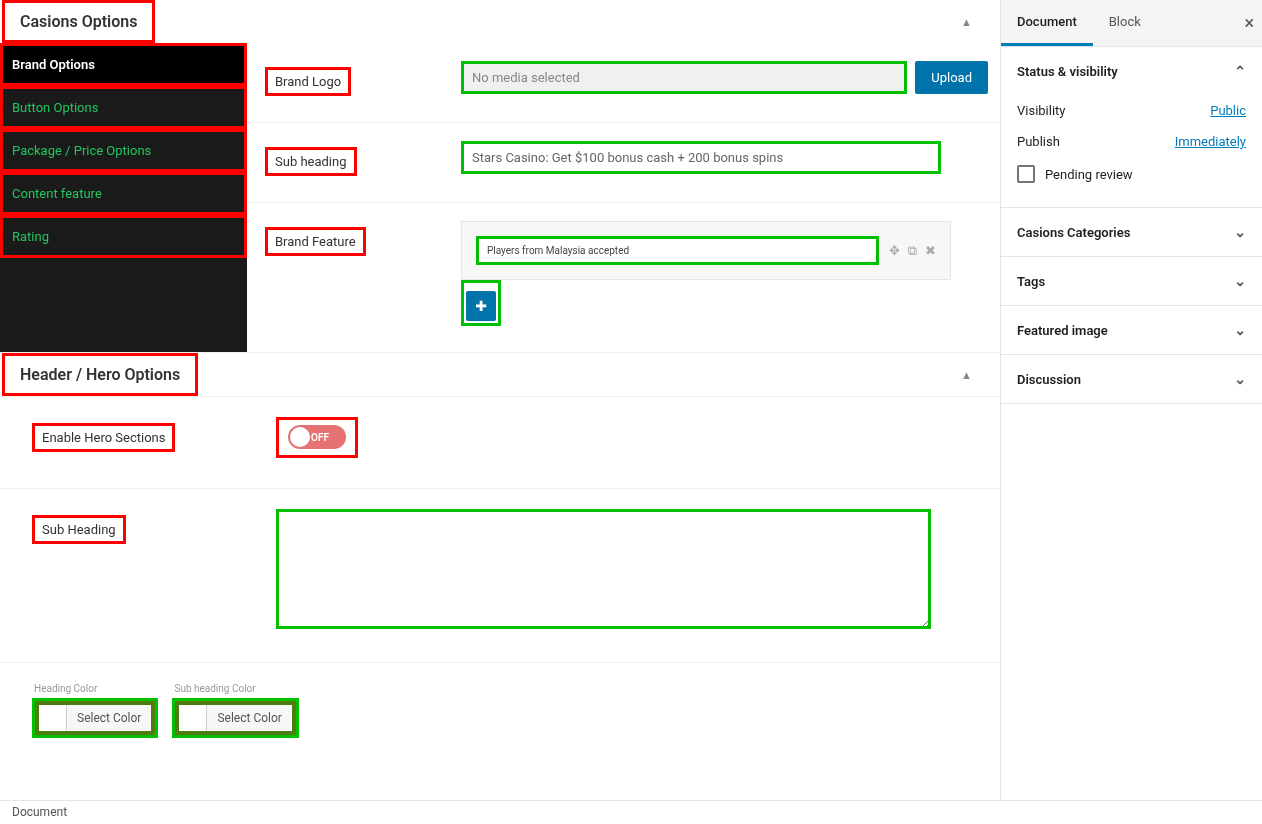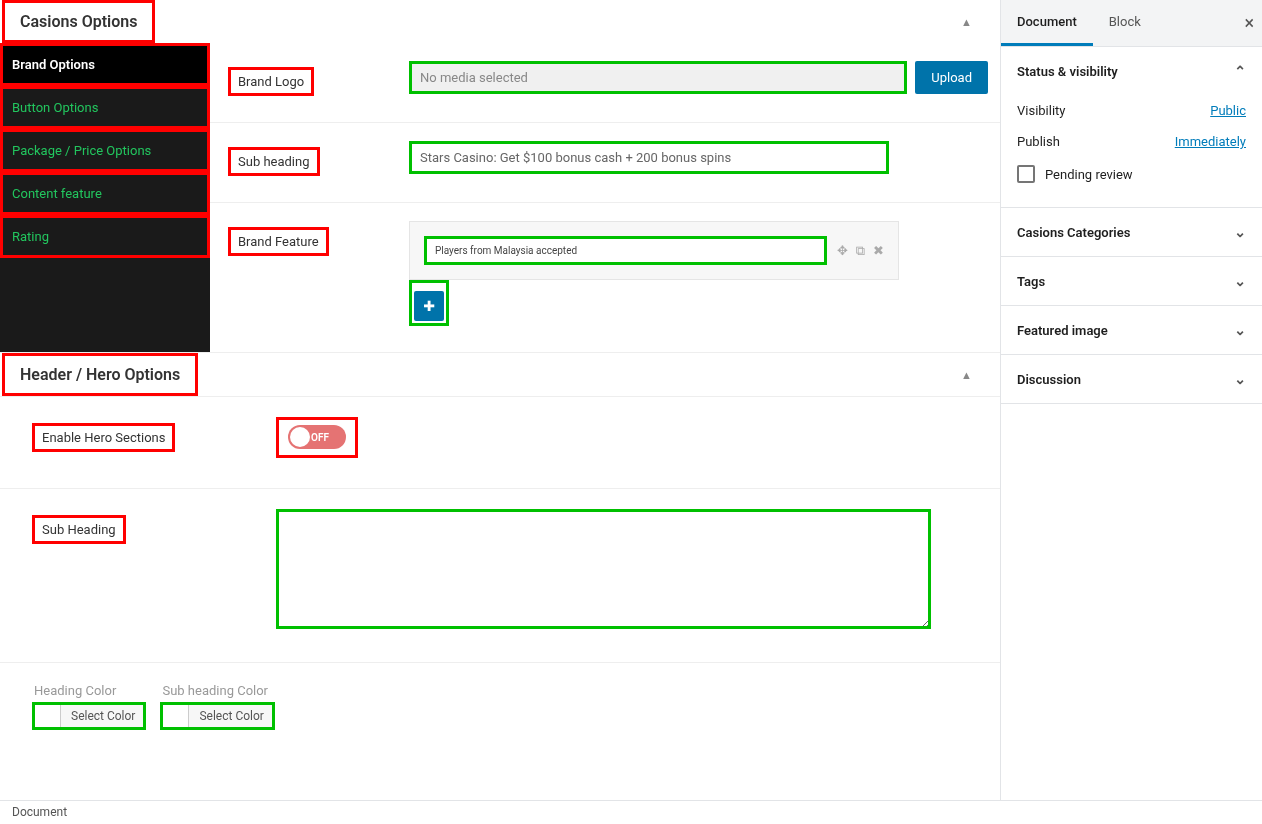--- a/index.html
+++ b/index.html
@@ -13,28 +13,28 @@
 
 
 .hl-red { outline: 3px solid #ff0000; outline-offset: -3px; }
 
 .hl-green { outline: 3px solid #00c000; outline-offset: -3px; }
 
 
 .panel-title { padding: 12px 18px; font-size: 16px; font-weight: 600; color: #333; position: relative; }
 .panel-collapse { position: absolute; right: 28px; top: 16px; color: #888; cursor: pointer; font-size: 11px; }
 .panel-body { display: flex; border-bottom: 1px solid #eee; }
-.dark-sidebar { width: 210px; background: #111; display: flex; flex-direction: column; }
+.dark-sidebar { width: 247px; background: #111; display: flex; flex-direction: column; }
 .dark-item { padding: 14px 12px; color: #22c55e; font-size: 13px; background: #1a1a1a; cursor: pointer; }
 .dark-item.active { background: #000; color: #fff; font-weight: 600; position: relative; }
 .dark-fill { flex: 1; background: #1a1a1a; }
 .fields { flex: 1; padding: 0; }
 .field-row { display: flex; align-items: flex-start; padding: 18px 12px 26px 18px; border-bottom: 1px solid #eee; }
 .field-row:last-child { border-bottom: none; }
-.field-label { width: 181px; padding-top: 6px; }
+.field-label { width: 196px; padding-top: 6px; }
 .field-label-inner { display: inline-block; padding: 7px 10px; font-size: 13px; color: #333; }
 .field-control { flex: 1; }
 .media-row { display: flex; gap: 8px; align-items: stretch; }
 .media-box { flex: 1; background: #f0f0f0; border: 1px solid #ddd; padding: 8px 10px; color: #888; font-size: 13px; }
 .upload-btn { background: #0073aa; color: #fff; border: none; padding: 8px 16px; font-size: 13px; cursor: pointer; border-radius: 2px; }
 .text-input { width: 480px; border: 1px solid #ddd; padding: 8px 10px; font-size: 13px; color: #666; background: #fff; }
 .repeater { width: 490px; }
 .repeater-item { background: #f7f7f7; border: 1px solid #e5e5e5; padding: 14px; display: flex; align-items: center; gap: 10px; }
 .repeater-input { flex: 1; border: 1px solid #ddd; padding: 8px 10px; font-size: 10px; color: #444; background: #fff; }
 .repeater-icons { display: flex; gap: 8px; color: #aaa; }
@@ -47,22 +47,22 @@
 .hero-field-row { display: flex; align-items: flex-start; padding: 20px 12px 30px 32px; border-bottom: 1px solid #eee; }
 .hero-label { width: 244px; padding-top: 6px; }
 .hero-label-inner { display: inline-block; padding: 7px 10px; font-size: 13px; color: #333; }
 .toggle { display: inline-flex; align-items: center; background: #e57373; border-radius: 14px; width: 58px; height: 24px; position: relative; padding: 2px; }
 .toggle-knob { width: 20px; height: 20px; background: #fff; border-radius: 50%; }
 .toggle-text { color: #fff; font-size: 10px; font-weight: 600; position: absolute; right: 17px; }
 .toggle-wrap { display: inline-block; padding: 8px 12px; }
 .textarea-big { width: 655px; height: 120px; border: 1px solid #ddd; padding: 8px; font-size: 13px; resize: both; font-family: inherit; }
 .color-group { display: flex; gap: 14px; }
 .color-col { display: flex; flex-direction: column; gap: 4px; }
-.color-label { font-size: 13px; color: #999; padding-left: 2px; }
-.color-picker { display: inline-flex; border: 1px solid #4d7c0f; align-items: stretch; }
+.color-label { font-size: 10px; color: #999; padding-left: 2px; }
+.color-picker { display: inline-flex; border: 7px solid #4d7c0f; align-items: stretch; }
 .color-swatch { width: 28px; background: #fff; border-right: 1px solid #ccc; }
 .color-text { padding: 6px 10px; font-size: 12px; color: #555; background: #f7f7f7; }
 
 
 .tabs { display: flex; background: #f3f4f5; border-bottom: 1px solid #e2e4e7; position: relative; }
 .tab { padding: 14px 16px; font-size: 13px; color: #555; cursor: pointer; }
 .tab.active { color: #1e1e1e; border-bottom: 3px solid #007cba; font-weight: 500; }
 .tab-close { position: absolute; right: 8px; top: 12px; font-size: 18px; color: #555; cursor: pointer; }
 .sb-section { border-bottom: 1px solid #e2e4e7; }
 .sb-header { display: flex; justify-content: space-between; align-items: center; padding: 16px; font-size: 13px; font-weight: 600; cursor: pointer; gap: 8px; }

